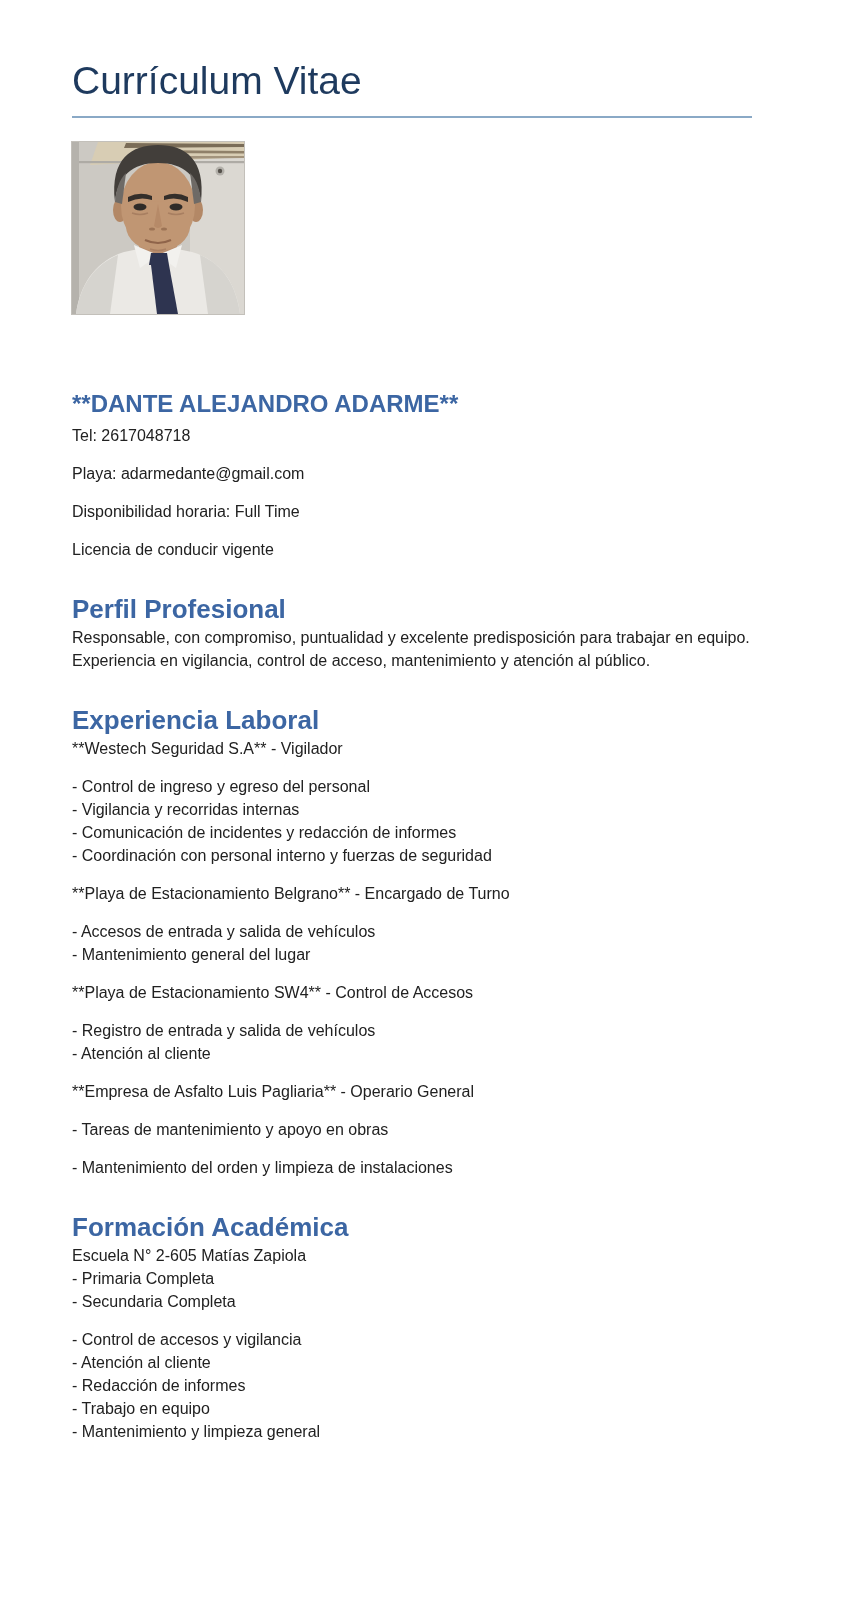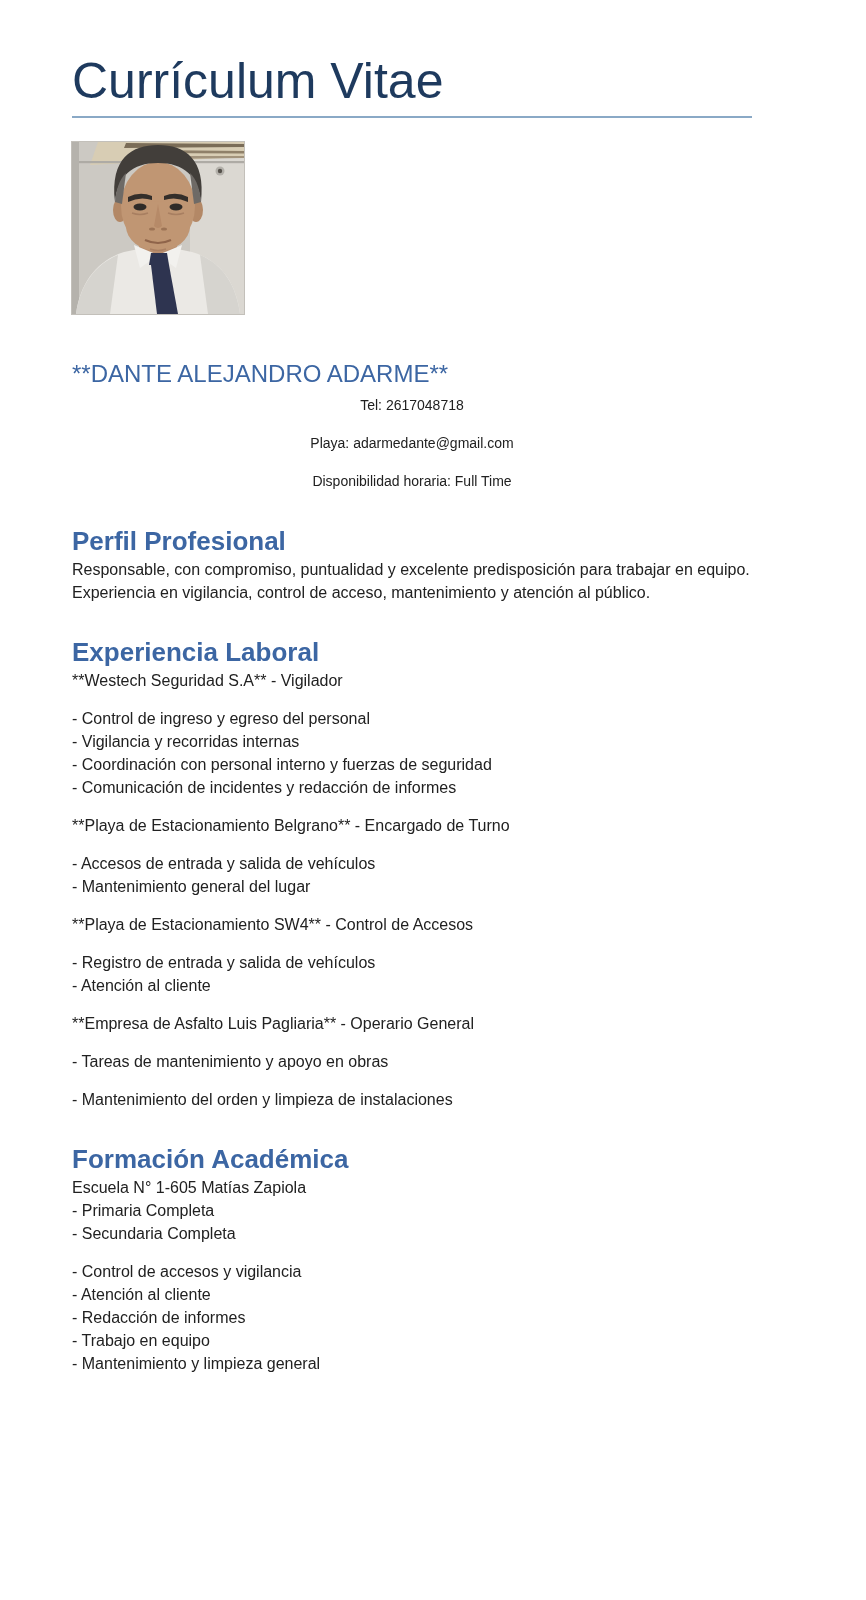--- a/index.html
+++ b/index.html
@@ -5,33 +5,33 @@
   html, body { margin: 0; padding: 0; background: #ffffff; }
   body {
     width: 866px; height: 1600px; overflow: hidden;
     font-family: "Liberation Sans", sans-serif;
     color: #212121;
     -webkit-font-smoothing: antialiased;
   }
   .page { width: 680px; padding: 58px 114px 0 72px; }
 
   h1.doc-title {
-    margin: 0; font-size: 50px; line-height: 46px;
+    margin: 0; font-size: 39px; line-height: 46px;
     font-weight: 500; color: #1e3a5e; letter-spacing: 0;
   }
   .title-rule { height: 2px; background: #8aa9c6; margin-top: 12px; }
 
   .photo-wrap { margin-top: 24px; width: 172px; height: 172px; }
   .photo-wrap svg { display: block; outline: 1px solid #c3c0ba; }
 
   h2.candidate-name {
-    margin: 46px 0 6px; font-size: 24px; line-height: 28px;
-    font-weight: 400; color: #3c66a3;
+    margin: 76px 0 6px; font-size: 24px; line-height: 28px;
+    font-weight: 700; color: #3c66a3;
   }
-  .contact p { margin: 0 0 15px; font-size: 14px; line-height: 23px; text-align: center; }
+  .contact p { margin: 0 0 15px; font-size: 16px; line-height: 23px; }
 
   h3.section-heading {
     margin: 33px 0 2px; font-size: 26px; line-height: 30px;
     font-weight: 700; color: #3c66a3;
   }
   .para { margin: 0 0 15px; font-size: 16px; line-height: 23px; }
   .para .line { display: block; }
 </style>
 </head>
 <body>
@@ -98,33 +98,34 @@
       <path d="M78,107 Q86,110 94,107" stroke="#ab8063" stroke-width="1.4" fill="none"></path>
     </svg>
   </div>
 
   <h2 class="candidate-name">**DANTE ALEJANDRO ADARME**</h2>
 
   <div class="contact">
     <p>Tel: 2617048718</p>
     <p>Playa: adarmedante@gmail.com</p>
     <p>Disponibilidad horaria: Full Time</p>
+    <p>Licencia de conducir vigente</p>
   </div>
 
   <h3 class="section-heading">Perfil Profesional</h3>
   <div class="para">Responsable, con compromiso, puntualidad y excelente predisposición para trabajar en equipo. Experiencia en vigilancia, control de acceso, mantenimiento y atención al público.</div>
 
   <h3 class="section-heading">Experiencia Laboral</h3>
 
   <div class="para">**Westech Seguridad S.A** - Vigilador</div>
   <div class="para">
     <div class="line">- Control de ingreso y egreso del personal</div>
     <div class="line">- Vigilancia y recorridas internas</div>
+    <div class="line">- Comunicación de incidentes y redacción de informes</div>
     <div class="line">- Coordinación con personal interno y fuerzas de seguridad</div>
-    <div class="line">- Comunicación de incidentes y redacción de informes</div>
   </div>
 
   <div class="para">**Playa de Estacionamiento Belgrano** - Encargado de Turno</div>
   <div class="para">
     <div class="line">- Accesos de entrada y salida de vehículos</div>
     <div class="line">- Mantenimiento general del lugar</div>
   </div>
 
   <div class="para">**Playa de Estacionamiento SW4** - Control de Accesos</div>
   <div class="para">
@@ -136,21 +137,21 @@
   <div class="para">
     <div class="line">- Tareas de mantenimiento y apoyo en obras</div>
   </div>
 
   <div class="para">
     <div class="line">- Mantenimiento del orden y limpieza de instalaciones</div>
   </div>
 
   <h3 class="section-heading">Formación Académica</h3>
   <div class="para">
-    <div class="line">Escuela N° 1-605 Matías Zapiola</div>
+    <div class="line">Escuela N° 2-605 Matías Zapiola</div>
     <div class="line">- Primaria Completa</div>
     <div class="line">- Secundaria Completa</div>
   </div>
 
   <div class="para">
     <div class="line">- Control de accesos y vigilancia</div>
     <div class="line">- Atención al cliente</div>
     <div class="line">- Redacción de informes</div>
     <div class="line">- Trabajo en equipo</div>
     <div class="line">- Mantenimiento y limpieza general</div>

